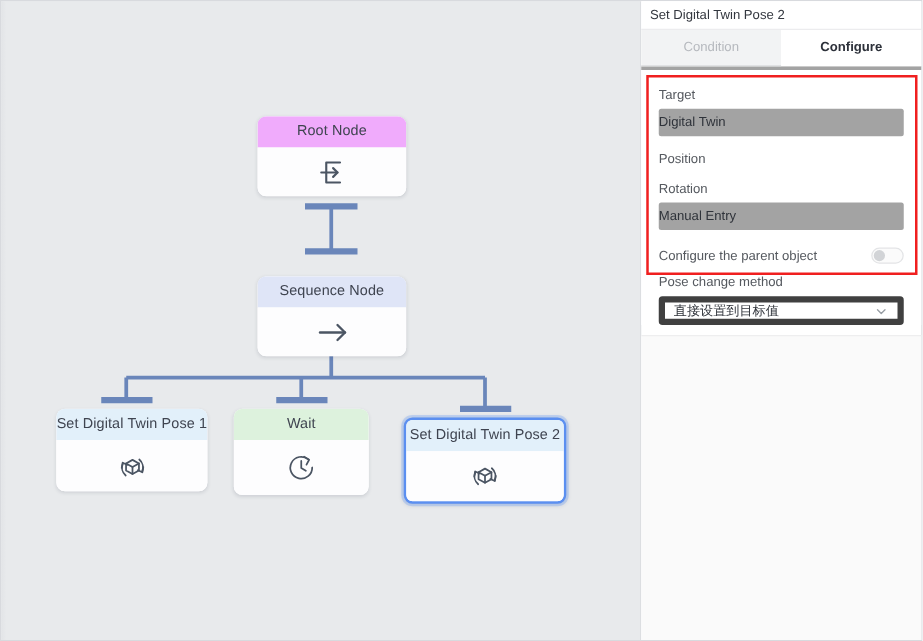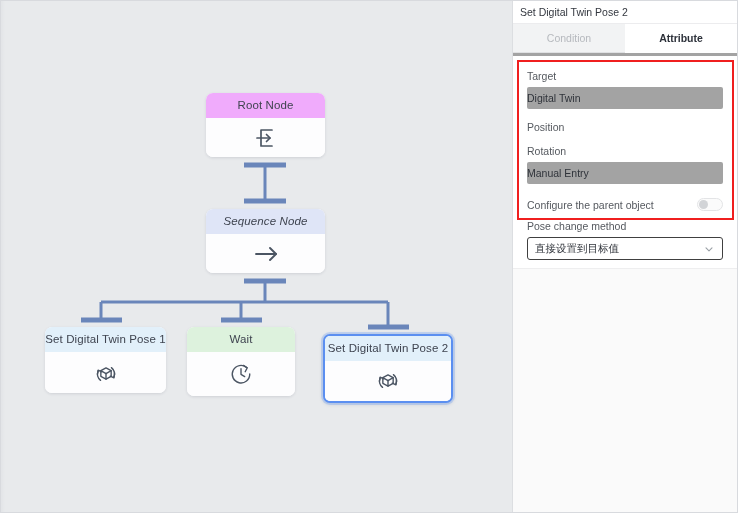--- a/index.html
+++ b/index.html
@@ -67,21 +67,21 @@
     justify-content: center;
   }
   .hdr-root      { background: #f0abfc; }
   .hdr-sequence  { background: #dfe5f7; }
   .hdr-pose      { background: #e2f0fa; }
   .hdr-wait      { background: #ddf2dd; }
 
   
   #node-root      { left: 205px; top: 92px;  width: 119px; height: 64px; }
   #node-root .node-body { height: 39px; }
-  #node-sequence  { left: 205px; top: 208px; width: 119px; height: 64px; font-style: italic; }
+  #node-sequence  { left: 205px; top: 220px; width: 119px; height: 64px; }
   #node-sequence .node-body { height: 39px; }
   #node-pose1     { left: 44px;  top: 326px; width: 121px; height: 66px; }
   #node-pose1 .node-body { height: 44px; }
   #node-wait      { left: 186px; top: 326px; width: 108px; height: 69px; }
   #node-wait .node-body { height: 44px; }
   #node-pose2     { left: 322px; top: 333px; width: 130px; height: 69px; }
   #node-pose2 .node-body { height: 40px; }
 
   .node-icon { color: #4b5563; display:block; }
 
@@ -188,21 +188,21 @@
   .toggle .knob {
     position: absolute;
     left: 1px; top: 1px;
     width: 9px; height: 9px;
     border-radius: 50%;
     background: #d2d4d7;
   }
   .select-label { font-size: 10.5px; color: #55595f; margin-bottom: 5px; }
   .select-box {
     height: 23px;
-    border: 1px solid #404040;
+    border: 5px solid #404040;
     border-radius: 3px;
     display: flex;
     align-items: center;
     justify-content: space-between;
     padding: 0 7px;
     box-sizing: border-box;
     background: #ffffff;
   }
   .select-text { font-size: 10.5px; color: #2f333a; }
   .chev { color: #9aa0a6; line-height: 0; }
@@ -300,21 +300,21 @@
       </div>
     </div>
   </div>
 
   <div id="panel">
 
     <div id="panel-title">Set Digital Twin Pose 2</div>
 
     <div id="tabs">
       <div class="tab inactive">Condition</div>
-      <div class="tab active">Attribute</div>
+      <div class="tab active">Configure</div>
     </div>
 
     <div id="highlight-box"></div>
 
     <div id="props">
       <div class="field">
         <div class="field-label">Target</div>
         <div class="field-value">Digital Twin</div>
       </div>
       <div class="field">

